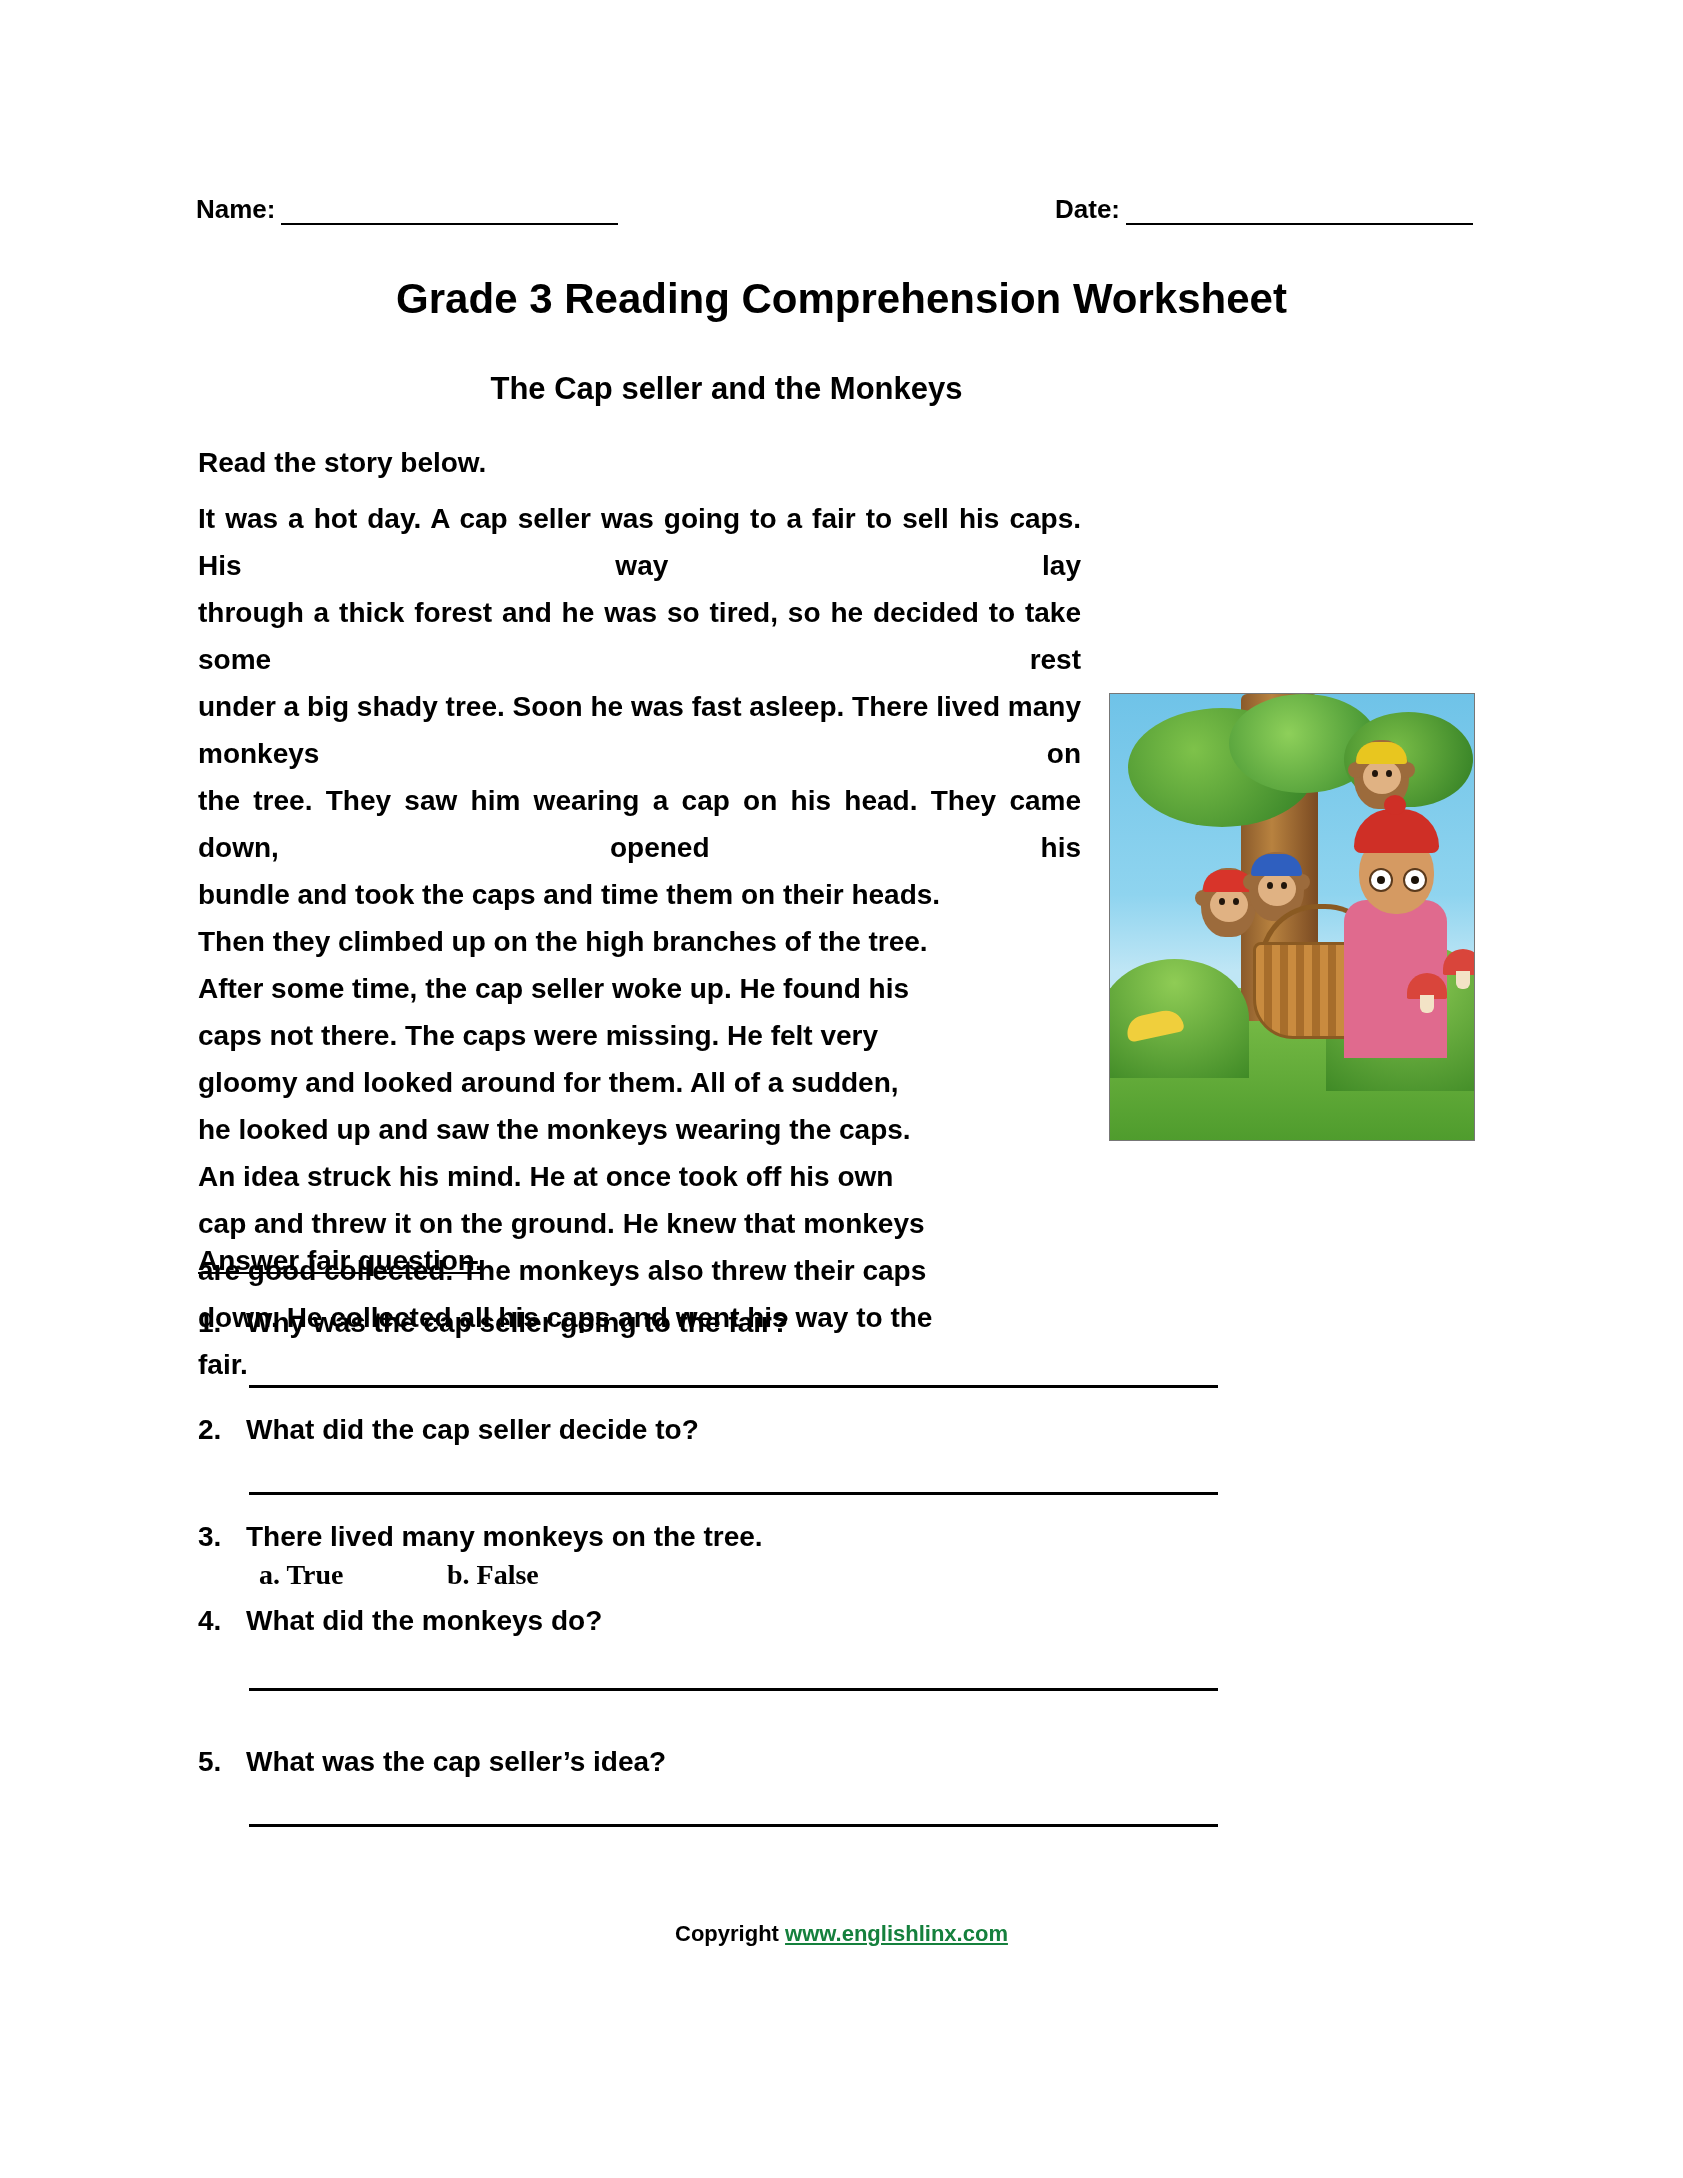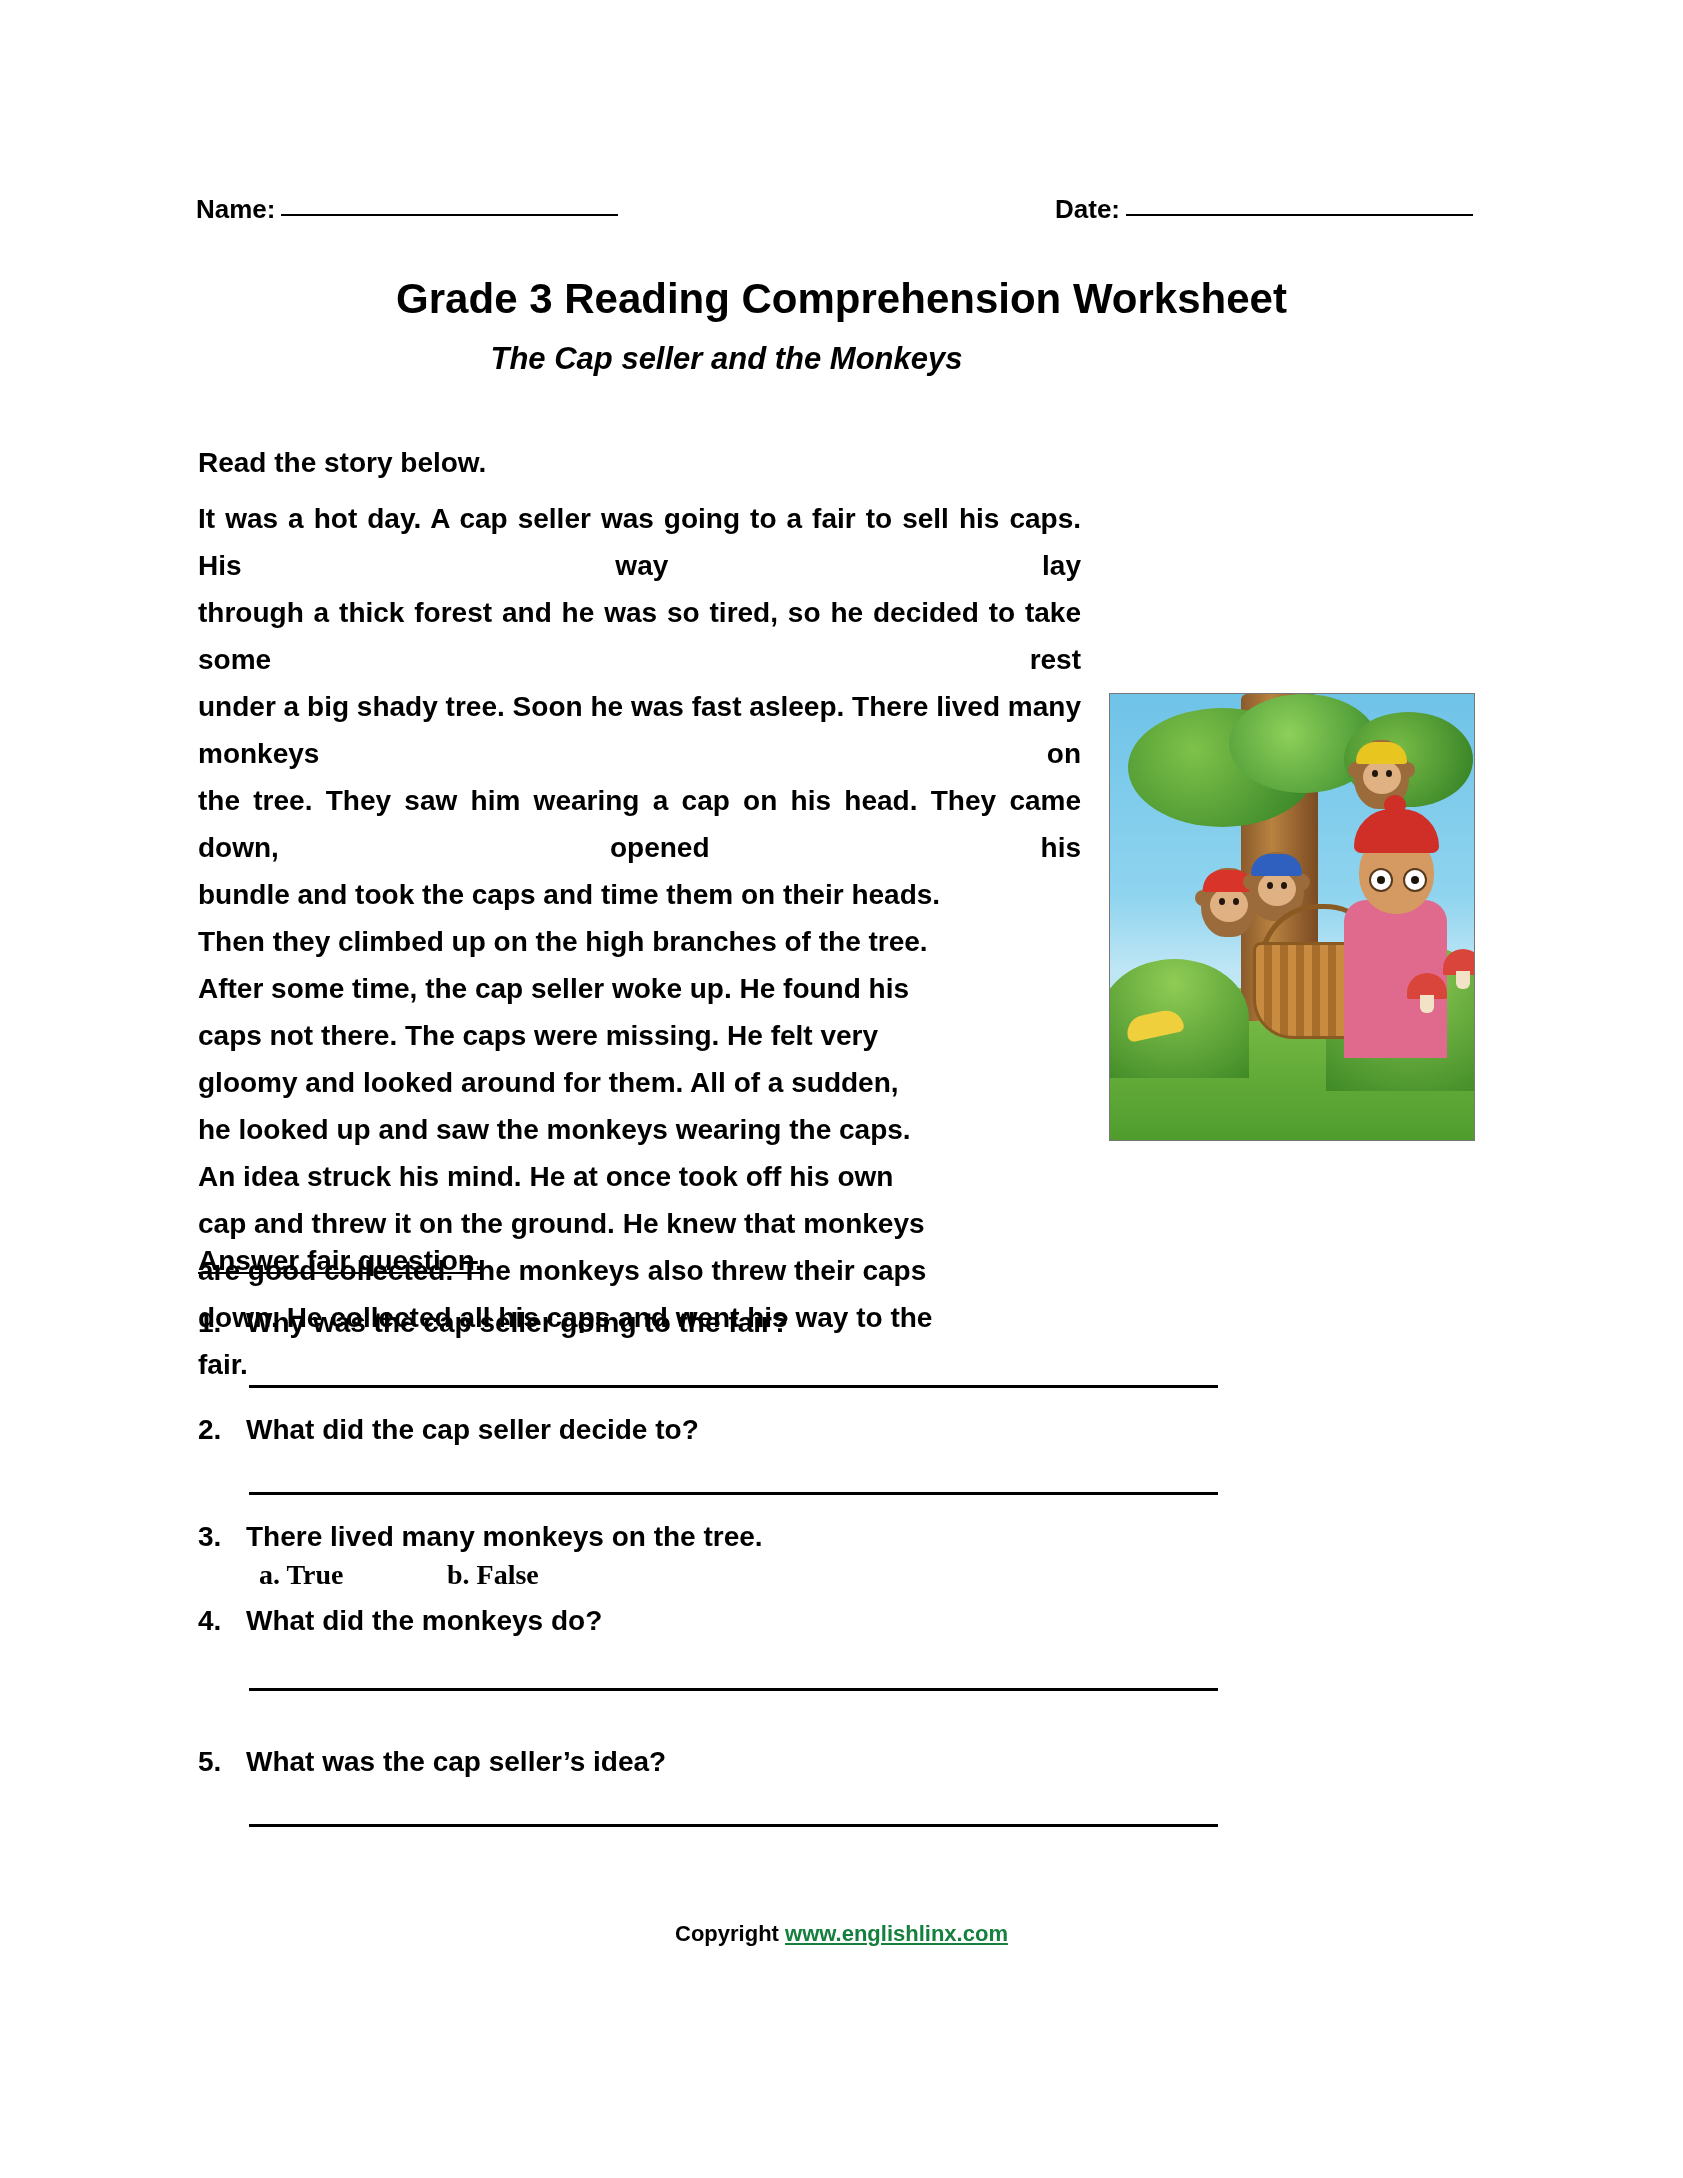--- a/index.html
+++ b/index.html
@@ -31,21 +31,21 @@
     top: 194px;
     width: 1277px;
     display: flex;
     justify-content: space-between;
     align-items: baseline;
     font-size: 26px;
     font-weight: bold;
   }
   .field {
     display: flex;
-    align-items: flex-start;
+    align-items: flex-end;
     white-space: nowrap;
   }
   .field-label { margin-right: 6px; }
   .field-line {
     display: inline-block;
     width: 337px;
     border-bottom: 2px solid #000;
     height: 20px;
   }
   .field-line.date-line { width: 347px; }
@@ -56,26 +56,25 @@
     left: 0;
     top: 275px;
     width: 1683px;
     text-align: center;
     font-size: 42px;
     font-weight: bold;
   }
   .subtitle {
     position: absolute;
     left: 0;
-    top: 341px;
+    top: 371px;
     width: 1453px;
     text-align: center;
     font-size: 31px;
     font-weight: bold;
-    font-style: italic;
   }
 
   
   .read-instruction {
     position: absolute;
     left: 198px;
     top: 447px;
     font-size: 28px;
     font-weight: bold;
   }

